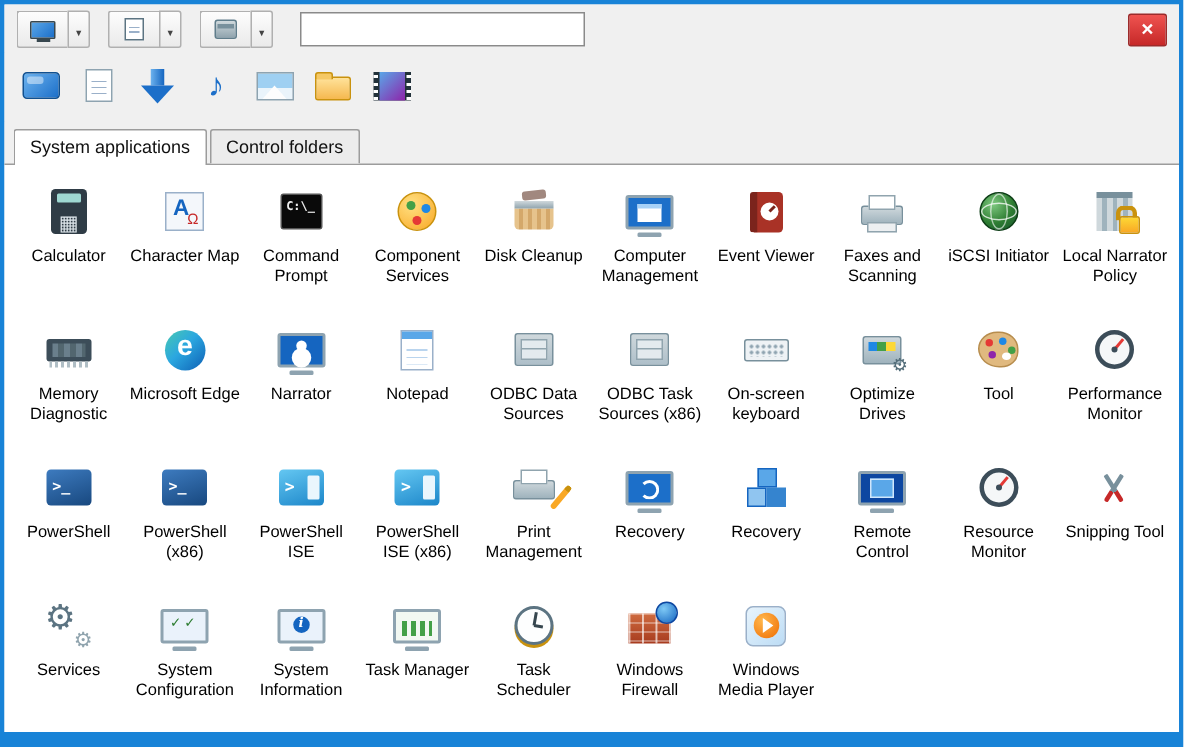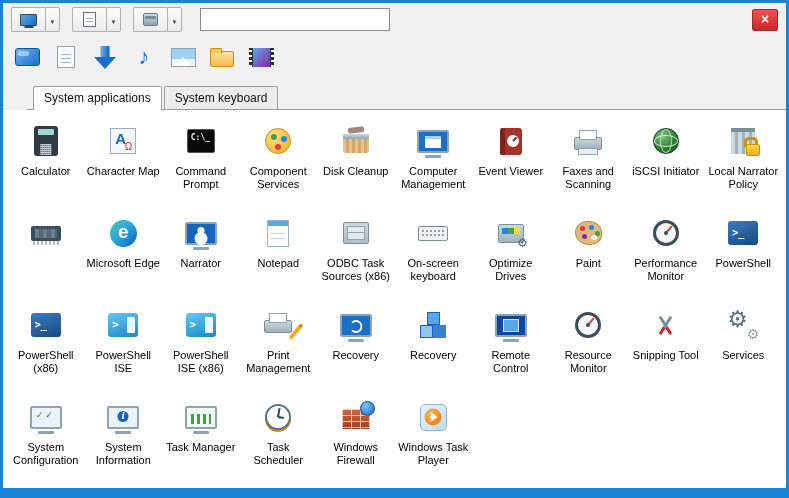--- a/index.html
+++ b/index.html
@@ -63,21 +63,21 @@
   .t-film { width:25px; height:19px; background-color:#22313a;
     background-image:
       repeating-linear-gradient(0deg,#fff 0 2px,transparent 2px 5px),
       repeating-linear-gradient(0deg,#fff 0 2px,transparent 2px 5px),
       linear-gradient(135deg,#5aa7e8,#8e24aa);
     background-size:3px 100%, 3px 100%, 17px 100%;
     background-position:0 0, 100% 0, 4px 0;
     background-repeat:no-repeat; }
 
   
-  .tabs { display:flex; padding:5px 6px 0 6px; background:#f0f0f0; border-bottom:1px solid #9c9c9c;margin-left:24px; }
+  .tabs { display:flex; padding:5px 6px 0 6px; background:#f0f0f0; border-bottom:1px solid #9c9c9c; }
   .tab { font-size:12px; padding:4px 10px 4px 10px; border:1px solid #9c9c9c; border-bottom:none;
          border-radius:2px 2px 0 0; background:#ececec; margin-right:2px; color:#111; cursor:default; }
   .tab.active { background:#fff; margin-bottom:-1px; padding-bottom:5px; }
 
   
   .content { flex:1; background:#fff; overflow:hidden; padding:8px 4px 0 4px; }
   .grid { display:grid; grid-template-columns:repeat(10,1fr); grid-auto-rows:88px; row-gap:4px; }
   .tile { display:flex; flex-direction:column; align-items:center; padding-top:2px; cursor:default; }
   .ic { height:42px; width:100%; display:flex; align-items:center; justify-content:center; margin-bottom:3px; }
   .lbl { font-size:11px; color:#000; text-align:center; line-height:1.15; max-width:75px; }
@@ -298,21 +298,21 @@
     <button class="tbtn">
       <span class="ig t-folder"></span>
     </button>
     <button class="tbtn">
       <span class="ig t-film"></span>
     </button>
   </div>
 
   <div class="tabs">
     <div class="tab active">System applications</div>
-    <div class="tab">System keyboard</div>
+    <div class="tab">Control folders</div>
   </div>
 
   <div class="content">
     <div class="grid">
   <div class="tile">
     <div class="ic">
             <i class="ig i-calculator"></i>
           </div>
     <div class="lbl">Calculator</div>
   </div>
@@ -378,20 +378,21 @@
             <i class="ig i-local-security-policy"></i>
           </div>
     <div class="lbl">Local Narrator Policy</div>
   </div>
 
 
   <div class="tile">
     <div class="ic">
             <i class="ig i-memory-diagnostic"></i>
           </div>
+    <div class="lbl">Memory Diagnostic</div>
   </div>
 
   <div class="tile">
     <div class="ic">
             <i class="ig i-microsoft-edge"></i>
           </div>
     <div class="lbl">Microsoft Edge</div>
   </div>
 
   <div class="tile">
@@ -401,25 +402,31 @@
     <div class="lbl">Narrator</div>
   </div>
 
   <div class="tile">
     <div class="ic">
             <i class="ig i-notepad"></i>
           </div>
     <div class="lbl">Notepad</div>
   </div>
 
-
   <div class="tile">
     <div class="ic">
             <i class="ig i-odbc"></i>
           </div>
+    <div class="lbl">ODBC Data Sources</div>
+  </div>
+
+  <div class="tile">
+    <div class="ic">
+            <i class="ig i-odbc"></i>
+          </div>
     <div class="lbl">ODBC Task Sources (x86)</div>
   </div>
 
   <div class="tile">
     <div class="ic">
             <i class="ig i-on-screen-keyboard"></i>
           </div>
     <div class="lbl">On-screen keyboard</div>
   </div>
 
@@ -427,21 +434,21 @@
     <div class="ic">
             <i class="ig i-optimize-drives"></i>
           </div>
     <div class="lbl">Optimize Drives</div>
   </div>
 
   <div class="tile">
     <div class="ic">
             <i class="ig i-paint"></i>
           </div>
-    <div class="lbl">Paint</div>
+    <div class="lbl">Tool</div>
   </div>
 
   <div class="tile">
     <div class="ic">
             <i class="ig i-gauge"></i>
           </div>
     <div class="lbl">Performance Monitor</div>
   </div>
 
   <div class="tile">
@@ -553,18 +560,18 @@
     <div class="ic">
             <i class="ig i-windows-firewall"></i>
           </div>
     <div class="lbl">Windows Firewall</div>
   </div>
 
   <div class="tile">
     <div class="ic">
             <i class="ig i-windows-media-player"></i>
           </div>
-    <div class="lbl">Windows Task Player</div>
+    <div class="lbl">Windows Media Player</div>
   </div>
 </div>
   </div>
 
 </div>
 
 </body></html>

